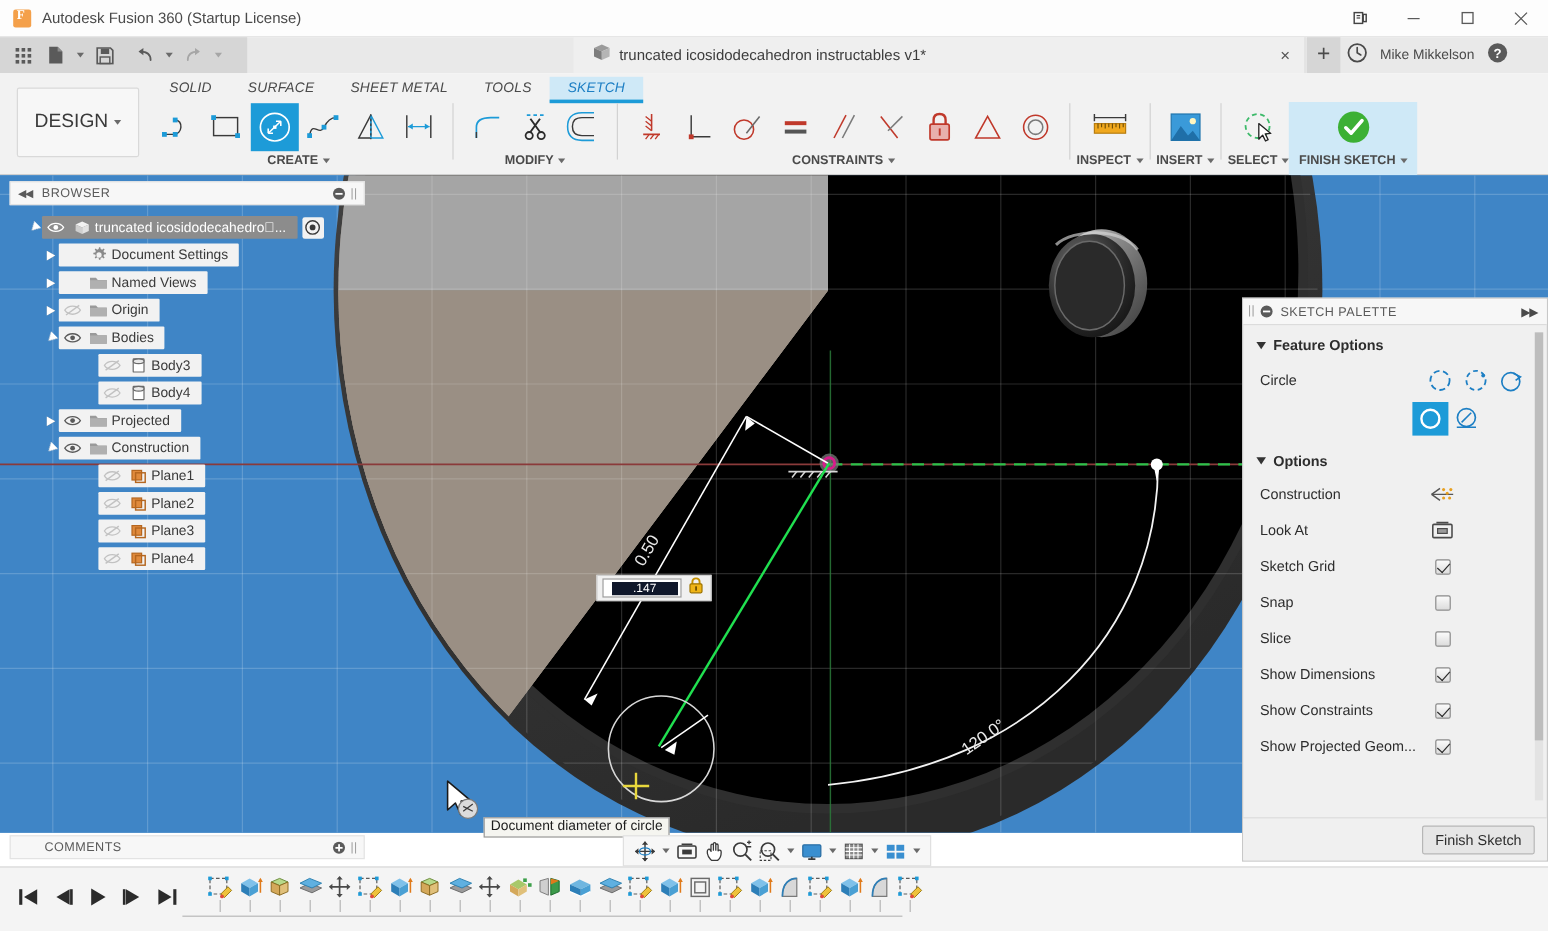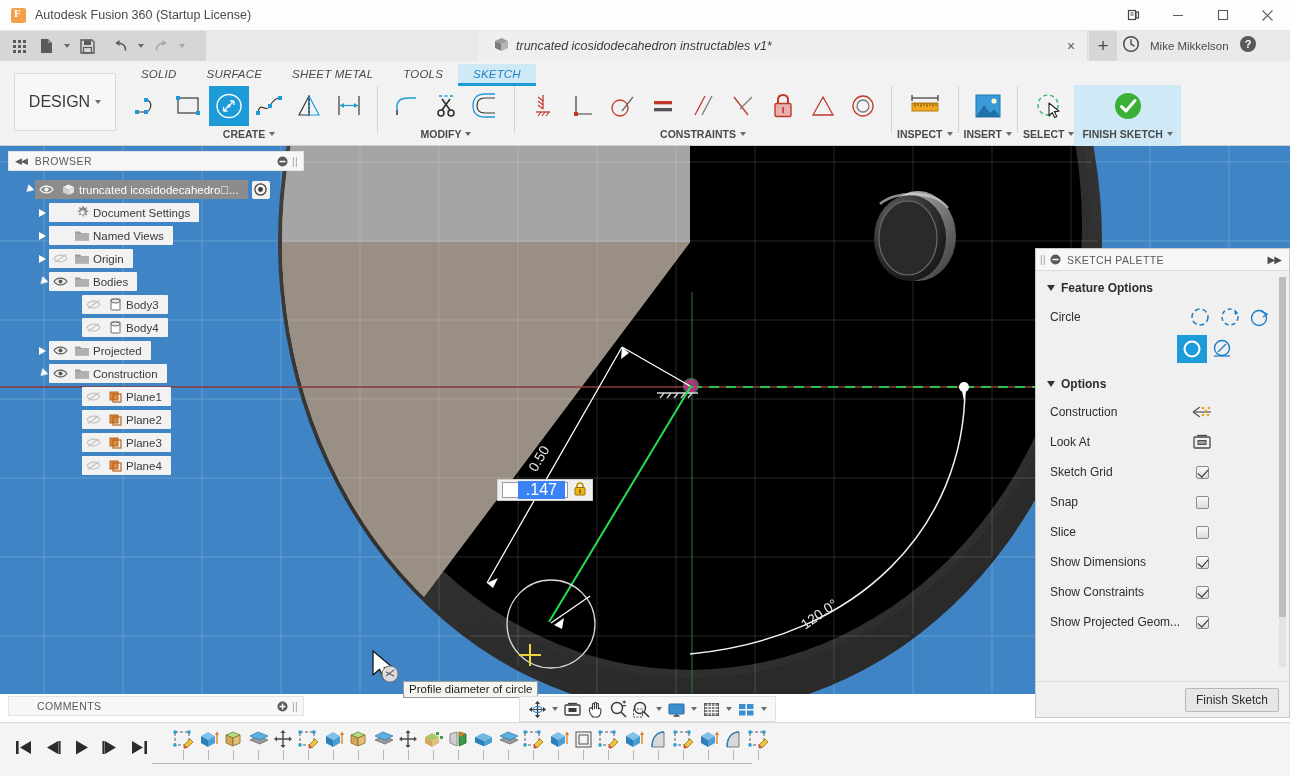--- a/index.html
+++ b/index.html
@@ -48,21 +48,20 @@
     justify-content: center; color: #555;
   }
   .qat-btn.first { margin-left: 6px; }
   .caretbtn { width: 13px; height: 26px; display:flex; align-items:center; justify-content:center;}
   .caret { width: 0; height: 0; border-left: 3.5px solid transparent;
            border-right: 3.5px solid transparent; border-top: 4px solid #6a6a6a; }
   .doctab {
     position: absolute; left: 478px; top: 0; width: 610px; height: 30px;
     background: #efefef; display: flex; align-items: center;
     border-right: 1px solid #dcdcdc;
-    font-style: italic;
   }
   .doctab-icon { margin-left: 16px; margin-right: 7px; }
   .doctab-label { font-size: 12.5px; color: #3c3c3c; }
   .doctab-close { margin-left: auto; margin-right: 12px; color: #555; font-size: 14px; cursor: default;}
   .newtab {
     position: absolute; left: 1089px; top: 0; width: 28px; height: 30px;
     background: #d6d6d6; display: flex; align-items: center; justify-content: center;
     color: #4a4a4a; font-size: 19px; font-weight: 300;
   }
   .tabright {
@@ -234,21 +233,21 @@
   .dimbox {
     position: absolute; left: 497px; top: 479px; width: 96px; height: 22px;
     background: #f0f0f0; border: 1px solid #cfcfcf; display: flex; align-items: center;
   }
   .dimfield {
     width: 66px; height: 16px; margin-left: 4px; background: #fff;
     border: 1px solid #9b9b9b; display: flex; align-items: center;
     justify-content: flex-end; padding-right: 2px;
   }
   .dimval {
-    background: #3b82f6; color: #fff; font-size: 16px; padding: 0 8px;
+    background: #0f172a; color: #fff; font-size: 10px; padding: 0 18px;
     font-family: "Liberation Sans", sans-serif;
   }
   .lockico { margin-left: 5px; }
 </style>
 </head>
 <body>
 
 <div id="app">
 
   <div class="titlebar">
@@ -1174,21 +1173,21 @@
     </div>
     <span class="lockico">
       <svg width="14" height="15" viewBox="0 0 14 15">
         <path d="M4 7 V5 C4 3 5.3 2 7 2 C8.7 2 10 3 10 5 V7" fill="none" stroke="#c49000" stroke-width="1.6"></path>
         <rect x="2" y="6.5" width="10" height="7.5" rx="1" fill="#efb416" stroke="#9d7300" stroke-width="1"></rect>
         <rect x="6.4" y="8.6" width="1.3" height="3.6" fill="#5a4200"></rect>
       </svg>
     </span>
   </div>
 
-  <div class="tooltip">Profile diameter of circle</div>
+  <div class="tooltip">Document diameter of circle</div>
 
   <div class="navbar">
     <span class="nav-item">
       <svg width="19" height="19" viewBox="0 0 19 19">
         <path d="M9.5 1.5 V17.5 M1.5 9.5 H17.5" stroke="#3a3a3a" stroke-width="1.2"></path>
         <path d="M9.5 1 l-2.6 3 h5.2 z M9.5 18 l-2.6 -3 h5.2 z M1 9.5 l3 -2.6 v5.2 z M18 9.5 l-3 -2.6 v5.2 z" fill="#3a3a3a"></path>
         <ellipse cx="9.5" cy="9.5" rx="4.6" ry="3" fill="none" stroke="#1d7fc4" stroke-width="1.1"></ellipse>
       </svg>
     </span>
     <span class="nav-car">

